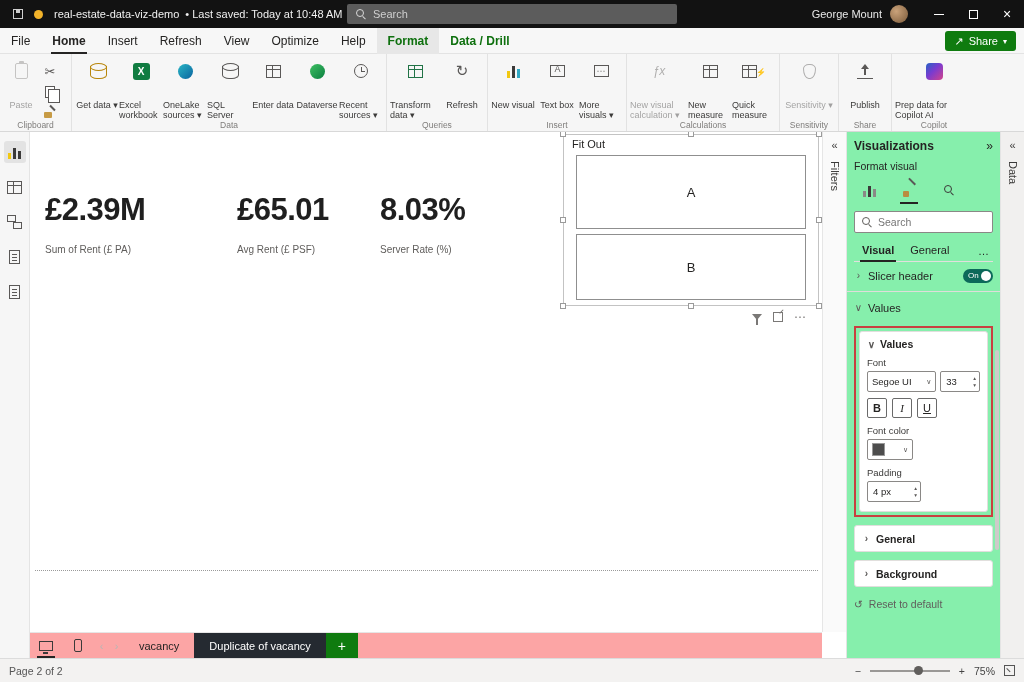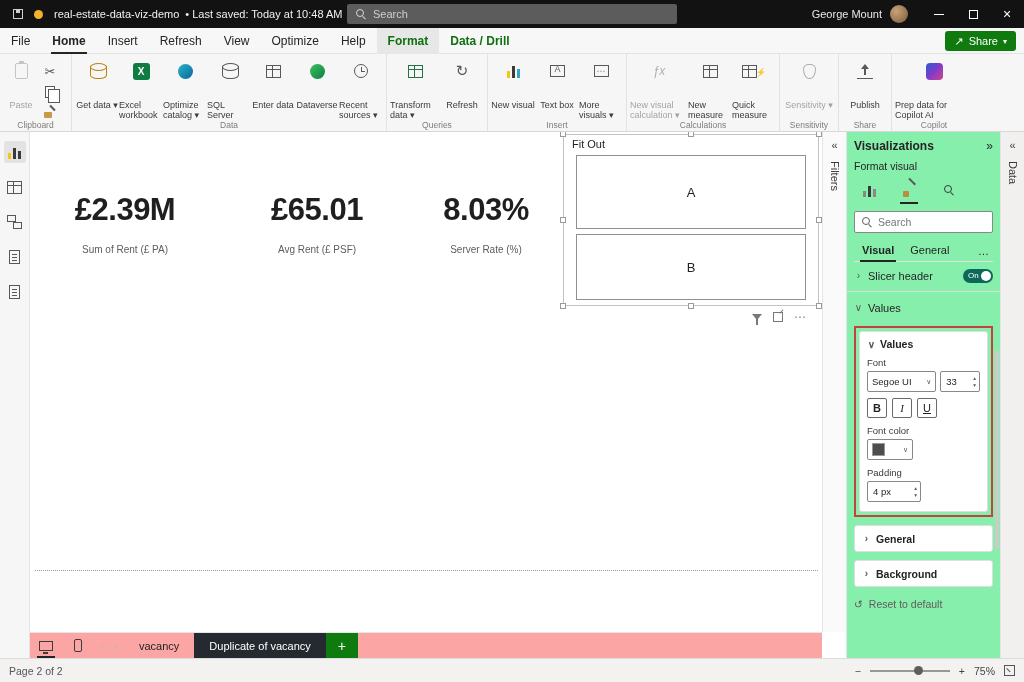--- a/index.html
+++ b/index.html
@@ -117,21 +117,21 @@
 .clip-col{display:flex;flex-direction:column;gap:5px;padding-top:7px;padding-left:2px}
 .sic{width:18px;height:15px;display:flex;align-items:center;justify-content:center;color:#5a5857}
 
 
 .viewbar{position:absolute;left:0;top:132px;width:30px;height:526px;background:#f6f6f6;border-right:1px solid #e4e4e4;display:flex;flex-direction:column;align-items:center;padding-top:9px;gap:13px}
 .vicon{width:22px;height:22px;border-radius:3px;display:flex;align-items:center;justify-content:center;color:#5a5857}
 .vicon.active{background:#e3e3e3;color:#252423}
 
 
 .canvas{position:absolute;left:30px;top:132px;width:792px;height:500px;background:#fff;overflow:hidden}
-.kpi{position:absolute;text-align:center;width:160px;top:60px}
+.kpi{position:absolute;width:160px;top:60px}
 .kpi-value{font-size:31px;font-weight:bold;color:#1f1f1f;letter-spacing:-.5px}
 .kpi-label{font-size:10px;color:#5f5d5b;margin-top:16px}
 .visual-sel{position:absolute;left:533px;top:2px;width:256px;height:172px;border:1px solid #c3c3c3;background:#fff}
 .handle{position:absolute;width:6px;height:6px;background:#fff;border:1px solid #9a9a9a}
 .slicer-title{position:absolute;left:8px;top:3px;font-size:11px;color:#252423}
 .slicer-opt{position:absolute;left:12px;width:230px;border:1px solid #8f8f8f;display:flex;align-items:center;justify-content:center;font-size:13px;color:#252423;background:#fff}
 .opt-a{top:20px;height:74px}
 .opt-b{top:99px;height:66px}
 .visual-tools{position:absolute;left:722px;top:178px;display:flex;gap:11px;color:#7a7876;align-items:center;font-size:12px}
 .page-edge{position:absolute;left:5px;top:438px;width:783px;border-top:1px dotted #9a9a9a}
@@ -273,21 +273,21 @@
     <div class="rbtn" data-interactable="true">
       <span class="ric" data-interactable="false">
           <span class="i-excel"></span>
         </span>
       <span class="rlbl" data-interactable="false">Excel workbook</span>
     </div>
     <div class="rbtn" data-interactable="true">
       <span class="ric" data-interactable="false">
           <span class="i-circle" style="background:linear-gradient(135deg,#29b5c4,#0a64a0)"></span>
         </span>
-      <span class="rlbl" data-interactable="false">Optimize catalog ▾</span>
+      <span class="rlbl" data-interactable="false">OneLake sources ▾</span>
     </div>
     <div class="rbtn" data-interactable="true">
       <span class="ric" data-interactable="false">
           <span class="i-db" style="color:#5a5857"></span>
         </span>
       <span class="rlbl" data-interactable="false">SQL Server</span>
     </div>
     <div class="rbtn" data-interactable="true">
       <span class="ric" data-interactable="false">
           <span class="i-table" style="color:#5a5857"></span>
@@ -426,21 +426,21 @@
 <div class="canvas" data-interactable="true">
 
   <div class="kpi" style="left:15px" data-interactable="true">
     <div class="kpi-value" data-interactable="false">£2.39M</div>
     <div class="kpi-label" data-interactable="false">Sum of Rent (£ PA)</div>
   </div>
   <div class="kpi" style="left:207px" data-interactable="true">
     <div class="kpi-value" data-interactable="false">£65.01</div>
     <div class="kpi-label" data-interactable="false">Avg Rent (£ PSF)</div>
   </div>
-  <div class="kpi" style="left:376px" data-interactable="true">
+  <div class="kpi" style="left:350px" data-interactable="true">
     <div class="kpi-value" data-interactable="false">8.03%</div>
     <div class="kpi-label" data-interactable="false">Server Rate (%)</div>
   </div>
 
   <div class="visual-sel" data-interactable="true">
     <span class="handle" style="left:-4px;top:-4px" data-interactable="true"></span>
     <span class="handle" style="left:50%;top:-4px;margin-left:-3px" data-interactable="true"></span>
     <span class="handle" style="right:-4px;top:-4px" data-interactable="true"></span>
     <span class="handle" style="left:-4px;top:50%;margin-top:-3px" data-interactable="true"></span>
     <span class="handle" style="right:-4px;top:50%;margin-top:-3px" data-interactable="true"></span>

